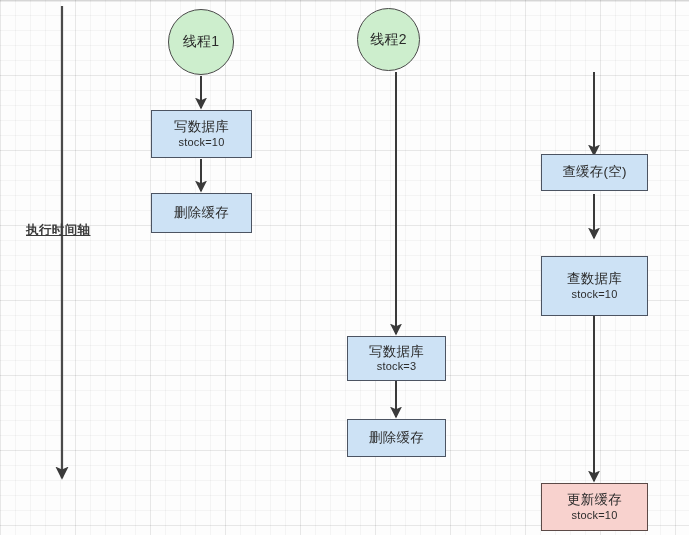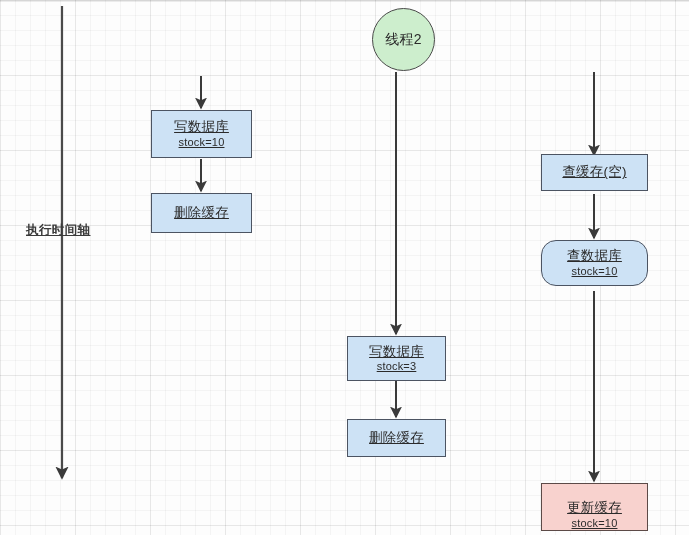--- a/index.html
+++ b/index.html
@@ -43,26 +43,24 @@
   .node-circle {
     border-radius: 50%;
     background: #cdeecd;
     border: 1.6px solid #4a4a4a;
     font-size: 14px;
   }
   .node-box {
     background: #cde2f5;
     border: 1.6px solid #4c5462;
     font-size: 13.5px;
-    text-decoration: underline;
   }
   .node-box.alert {
     background: #f8d2ce;
     border-color: #5c4a47;
-    justify-content: flex-end;
   }
   .node-line2 {
     font-size: 11px;
   }
   .axis-label {
     position: absolute;
     font-size: 12.5px;
     color: #3a3a3a;
     white-space: nowrap;
     font-weight: 600;
@@ -99,49 +97,52 @@
     <line x1="396" y1="72" x2="396" y2="334" stroke="#3a3a3a" stroke-width="2" marker-end="url(#arrow)"></line>
     <line x1="396" y1="381" x2="396" y2="417" stroke="#3a3a3a" stroke-width="2" marker-end="url(#arrow)"></line>
 
     <line x1="594" y1="72" x2="594" y2="155" stroke="#3a3a3a" stroke-width="2" marker-end="url(#arrow)"></line>
     <line x1="594" y1="194" x2="594" y2="238" stroke="#3a3a3a" stroke-width="2" marker-end="url(#arrow)"></line>
     <line x1="594" y1="291" x2="594" y2="481" stroke="#3a3a3a" stroke-width="2" marker-end="url(#arrow)"></line>
   </svg>
 
   <div class="axis-label" style="left:26px; top:222px;text-decoration:underline;">执行时间轴</div>
 
+  <div class="node node-circle" style="left:168px; top:9px; width:66px; height:66px;">
+    <span>线程1</span>
+  </div>
 
   <div class="node node-box" style="left:151px; top:110px; width:101px; height:48px;">
     <span>写数据库</span>
     <span class="node-line2">stock=10</span>
   </div>
 
   <div class="node node-box" style="left:151px; top:193px; width:101px; height:40px;">
     <span>删除缓存</span>
   </div>
 
-  <div class="node node-circle" style="left:372px; top:8px; width:63px; height:63px;">
+  <div class="node node-circle" style="left:357px; top:8px; width:63px; height:63px;">
     <span>线程2</span>
   </div>
 
   <div class="node node-box" style="left:347px; top:336px; width:99px; height:45px;">
     <span>写数据库</span>
     <span class="node-line2">stock=3</span>
   </div>
 
   <div class="node node-box" style="left:347px; top:419px; width:99px; height:38px;">
     <span>删除缓存</span>
   </div>
 
 
   <div class="node node-box" style="left:541px; top:154px; width:107px; height:37px;">
     <span>查缓存(空)</span>
   </div>
 
-  <div class="node node-box" style="left:541px; top:240px; width:107px; height:46px;border-radius:15px;">
+  <div class="node node-box" style="left:541px; top:256px; width:107px; height:60px;">
     <span>查数据库</span>
     <span class="node-line2">stock=10</span>
   </div>
 
   <div class="node node-box alert" style="left:541px; top:483px; width:107px; height:48px;">
     <span>更新缓存</span>
     <span class="node-line2">stock=10</span>
   </div>
 
 </div>

